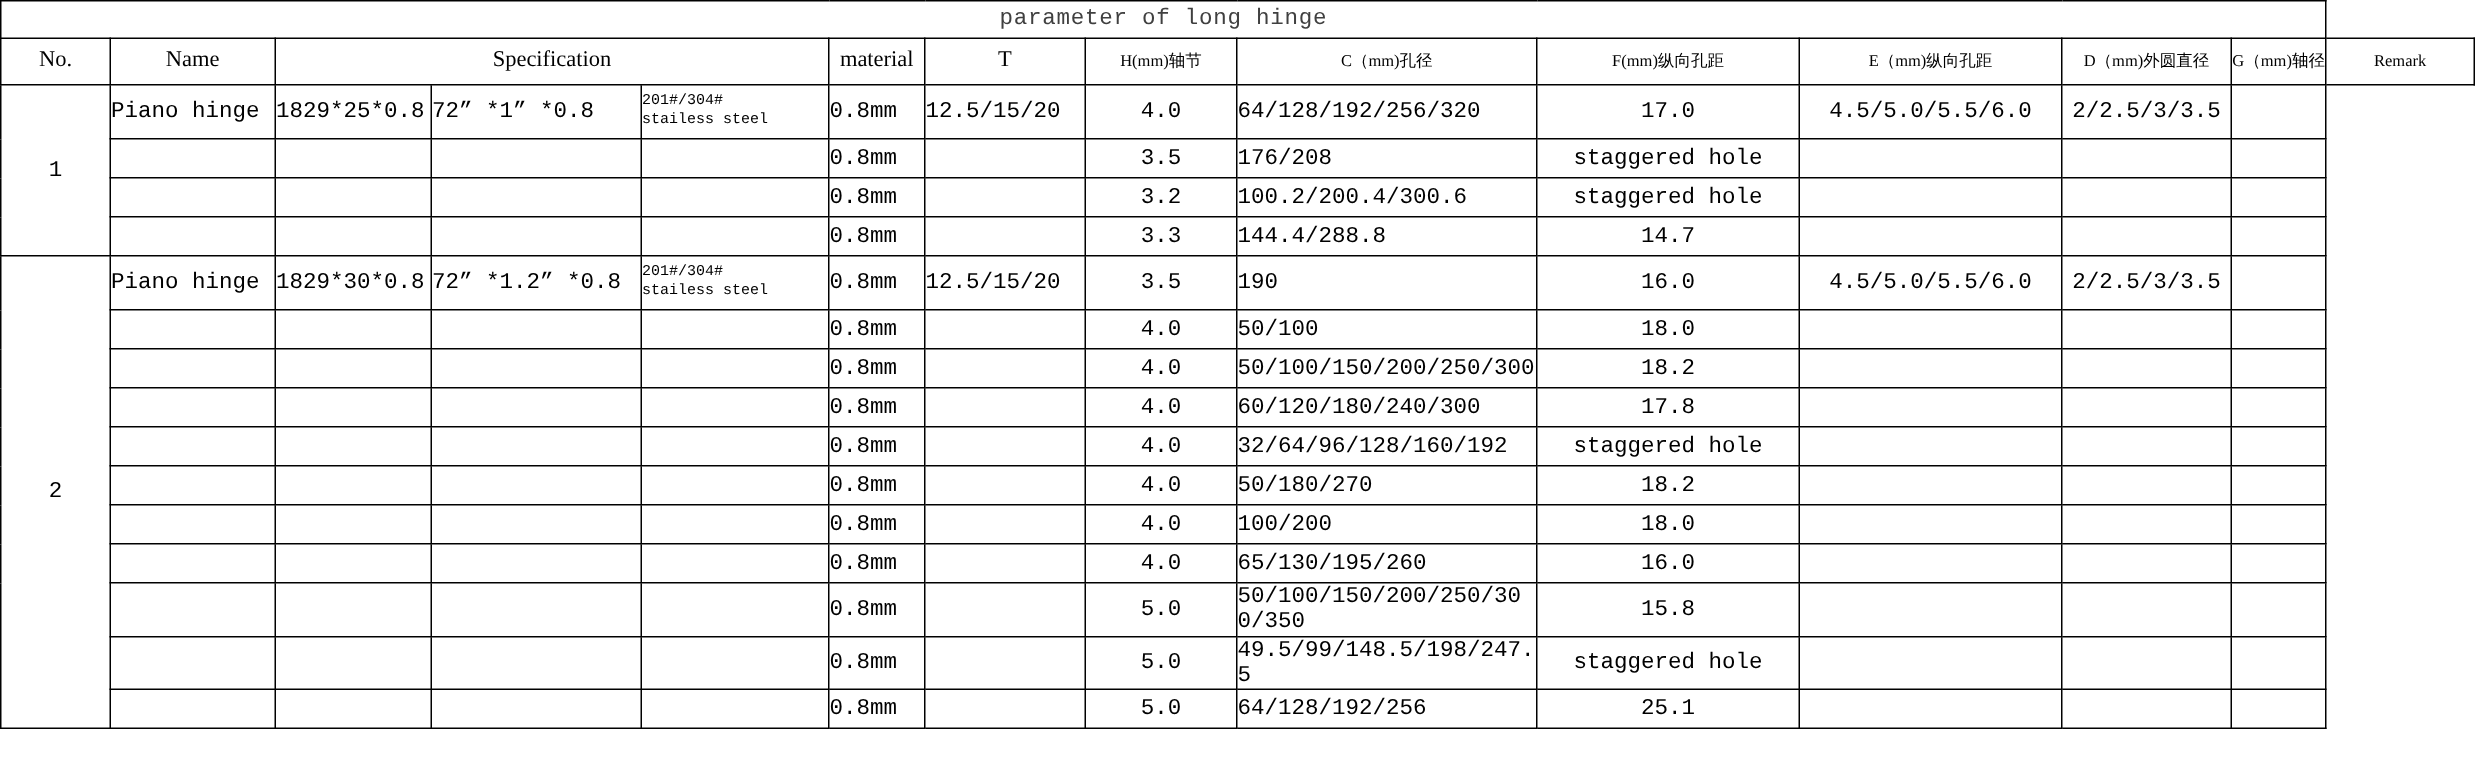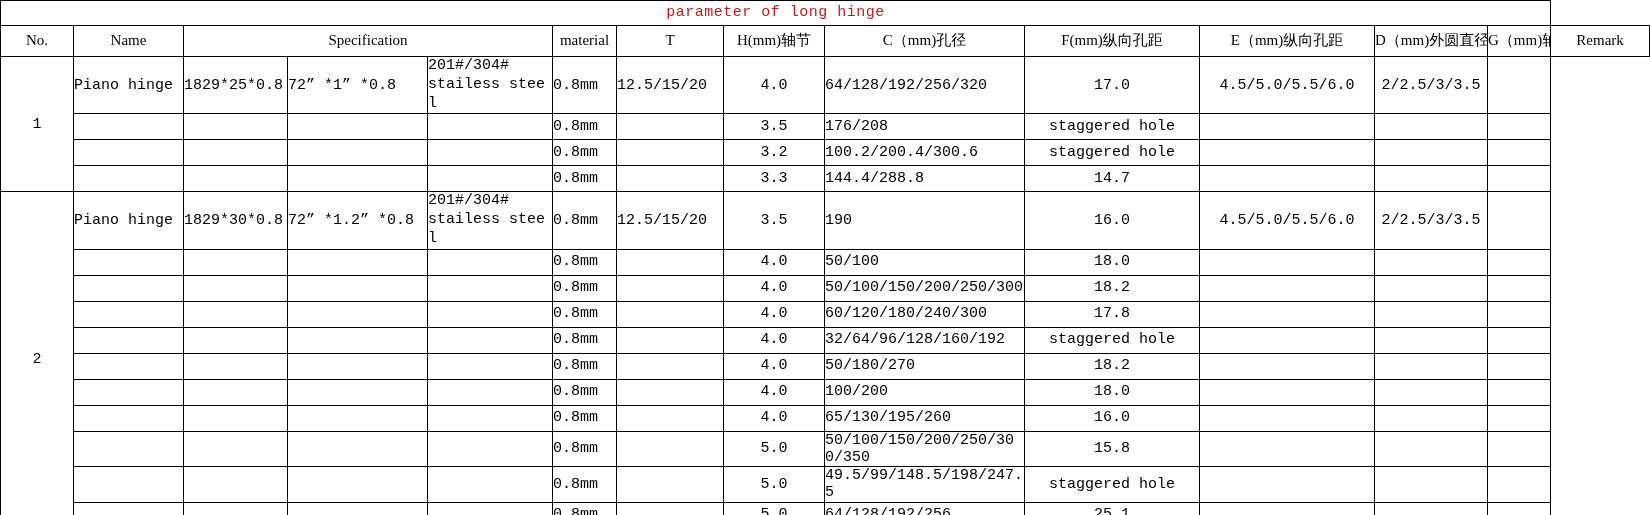--- a/index.html
+++ b/index.html
@@ -32,45 +32,45 @@
     line-height: 1.15;
     overflow: hidden;
   }
   .title-row td {
     border: 2px solid #00a650;
     height: 24px;
     text-align: center;
     font-family: "Liberation Mono", monospace;
     font-size: 19px;
     letter-spacing: 0.5px;
-    color: #b91c1c;
+    color: #404040;
   }
   .hdr td {
     height: 30px;
     text-align: center;
     font-family: Liberation Serif, serif;
     font-size: 16px;
     white-space: nowrap;
   }
   .hdr td.small {
-    font-size: 15px;
+    font-size: 11px;
   }
   .cell {
     padding: 2px 4px;
     font-family: "Liberation Mono", monospace;
     font-size: 14px;
   }
   .cell.c {
     text-align: center;
   }
   .cell.l {
     text-align: left;
   }
   .cell.tiny {
-    font-size: 15px;
+    font-size: 10px;
     line-height: 1.25;
   }
   .no-cell {
     text-align: center;
     font-family: "Liberation Mono", monospace;
     font-size: 18px;
     vertical-align: middle;
   }
   .rowh {
     height: 26px;

